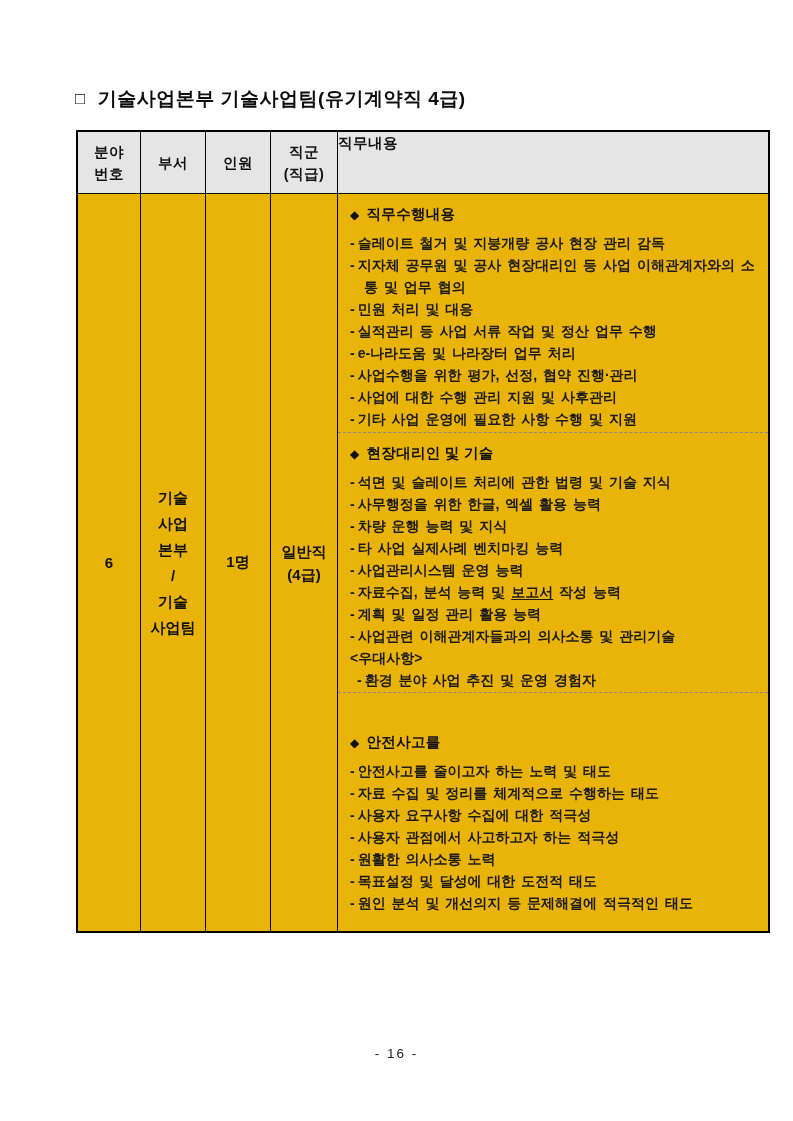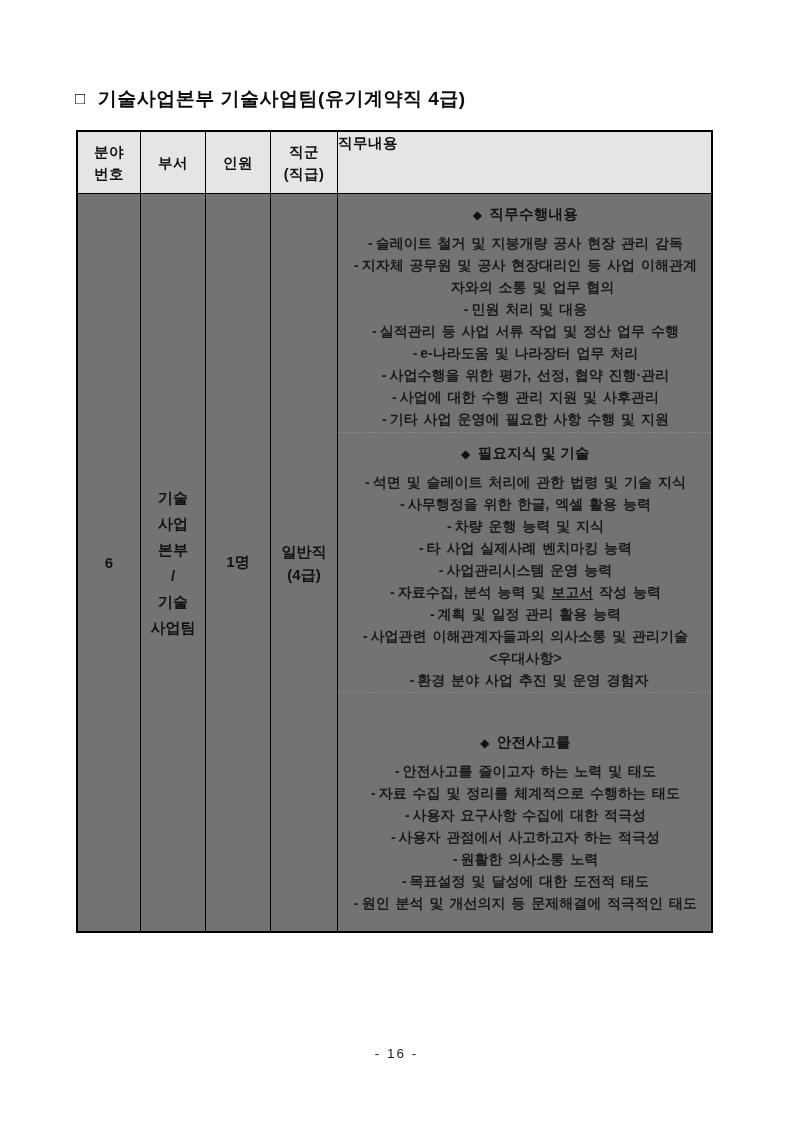--- a/index.html
+++ b/index.html
@@ -30,23 +30,23 @@
     font-size: 17px;
     margin-right: 12px;
     font-weight: normal;
   }
 
   
   .job-table {
     position: absolute;
     left: 76px;
     top: 130px;
-    width: 637px;
+    width: 694px;
     border: 2px solid #000000;
-    background: #737373;
+    background: #eab308;
   }
   .hdr-row { display: flex; background: #e5e5e5; border-bottom: 1px solid #000; }
   .body-row { display: flex; }
 
   .cell {
     border-right: 1px solid #000000;
     display: flex;
     flex-direction: column;
     justify-content: center;
     align-items: center;
@@ -78,21 +78,20 @@
   
   .col-desc {
     display: block;
     text-align: left;
     font-weight: normal;
   }
   .section {
     padding: 9px 10px 0 12px;
     font-size: 14px;
     line-height: 22px;
-    text-align: center;
   }
   .section-1 { height: 239px; border-bottom: 1px dashed #888888; }
   .section-2 { height: 260px; border-bottom: 1px dashed #888888; }
   .section-3 { height: 238px; padding-top: 38px; }
 
   .section-heading {
     font-weight: bold;
     font-size: 14.5px;
     margin-bottom: 6px;
     letter-spacing: 0.3px;
@@ -161,21 +160,21 @@
               <div class="item"><span class="mk">-</span>실적관리 등 사업 서류 작업 및 정산 업무 수행</div>
               <div class="item"><span class="mk">-</span>e-나라도움 및 나라장터 업무 처리</div>
               <div class="item"><span class="mk">-</span>사업수행을 위한 평가, 선정, 협약 진행·관리</div>
               <div class="item"><span class="mk">-</span>사업에 대한 수행 관리 지원 및 사후관리</div>
               <div class="item"><span class="mk">-</span>기타 사업 운영에 필요한 사항 수행 및 지원</div>
             </div>
         </div>
 
         <div class="section section-2">
           <div class="section-heading">
-            <span class="diamond">◆</span><span>필요지식 및 기술</span>
+            <span class="diamond">◆</span><span>현장대리인 및 기술</span>
           </div>
           <div>
               <div class="item"><span class="mk">-</span>석면 및 슬레이트 처리에 관한 법령 및 기술 지식</div>
               <div class="item"><span class="mk">-</span>사무행정을 위한 한글, 엑셀 활용 능력</div>
               <div class="item"><span class="mk">-</span>차량 운행 능력 및 지식</div>
               <div class="item"><span class="mk">-</span>타 사업 실제사례 벤치마킹 능력</div>
               <div class="item"><span class="mk">-</span>사업관리시스템 운영 능력</div>
               <div class="item"><span class="mk">-</span>자료수집, 분석 능력 및 <u>보고서</u> 작성 능력</div>
               <div class="item"><span class="mk">-</span>계획 및 일정 관리 활용 능력</div>
               <div class="item"><span class="mk">-</span>사업관련 이해관계자들과의 의사소통 및 관리기술</div>

